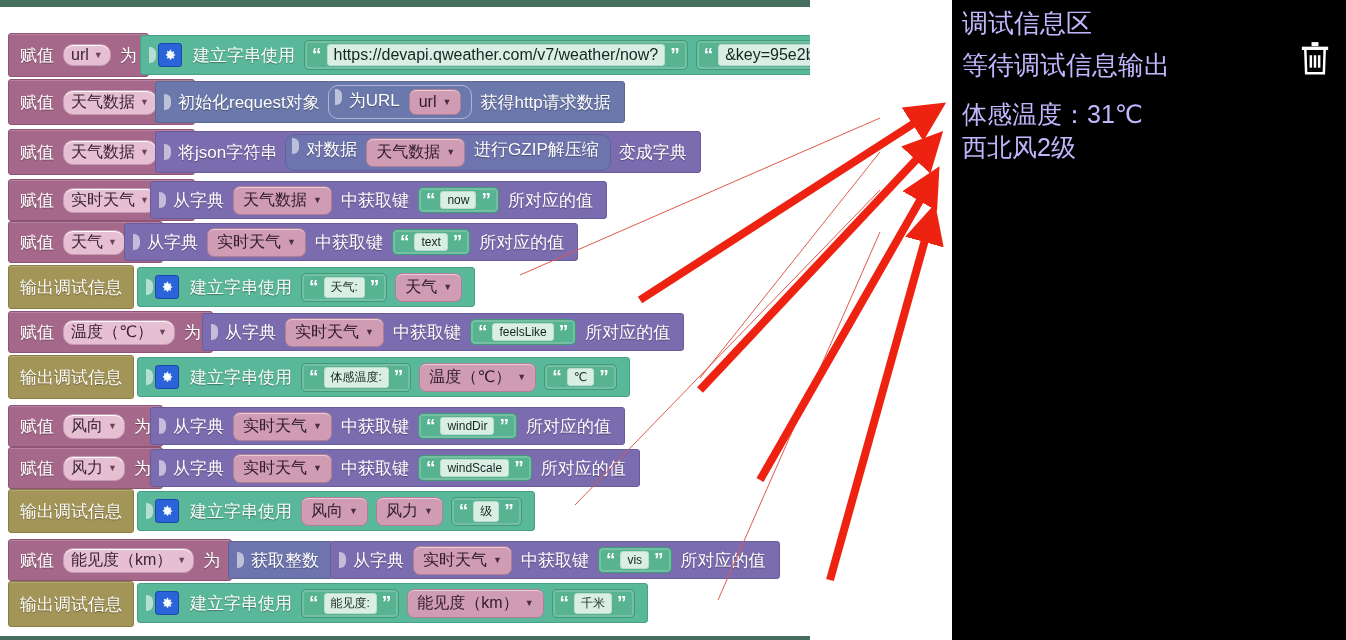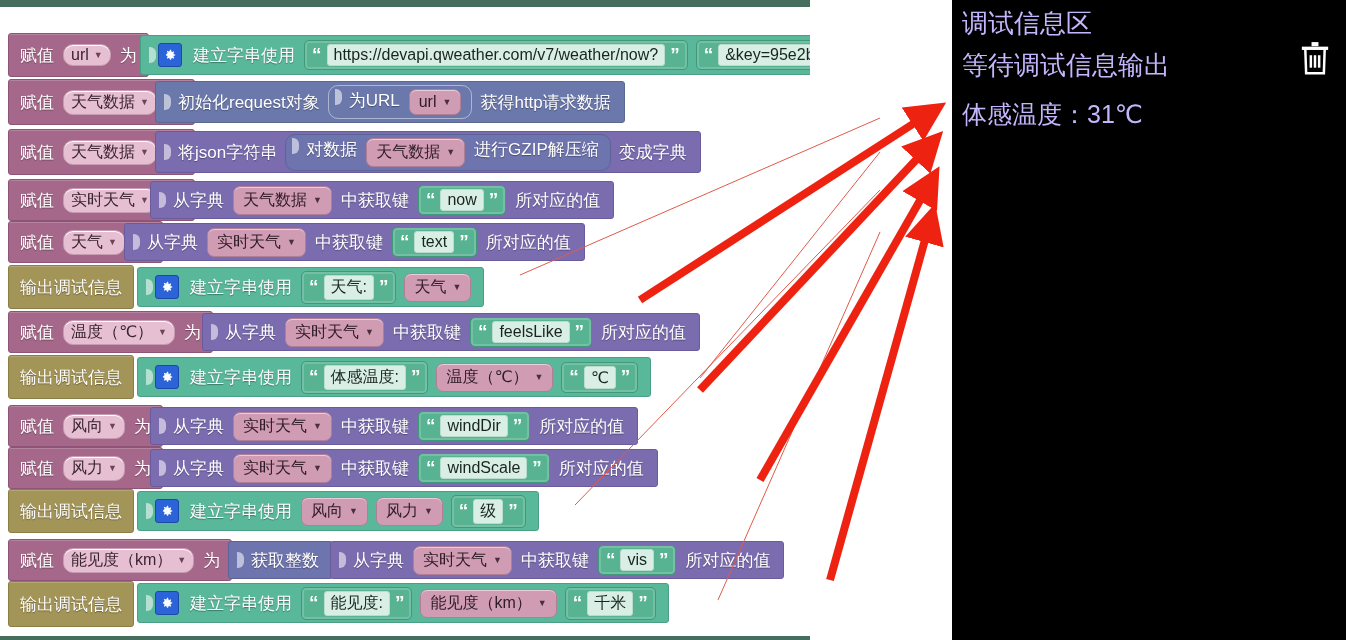--- a/index.html
+++ b/index.html
@@ -60,21 +60,21 @@
   
   .strblk{
     display:inline-flex;align-items:center;gap:5px;
     background:#57b391;border:1px solid #3e9a79;border-radius:5px;
     padding:3px 7px;margin:0 4px;
     box-shadow:inset 0 0 0 2px rgba(255,255,255,.18);
   }
   .quote{color:#ffffff;font-size:19px;font-weight:bold;line-height:12px;}
   .strval{
     background:#d9efe5;color:#18241f;border-radius:3px;
-    padding:1px 6px;font-size:16px;border:1px solid #b9dccd;
+    padding:1px 6px;font-size:12px;border:1px solid #b9dccd;
   }
   .strval.wide{font-size:16px;}
 
   
   .socket{
     display:inline-flex;align-items:flex-start;
     border:1px solid rgba(255,255,255,.45);border-radius:10px;
     padding:2px 5px;margin:0 3px;
   }
   .notch{
@@ -486,16 +486,17 @@
         <line x1="2.5" y1="6" x2="21.5" y2="6" stroke-width="2.4"></line>
         <path d="M5 6.5 L5.6 24 H18.4 L19 6.5"></path>
         <line x1="9" y1="11" x2="9" y2="20"></line>
         <line x1="12" y1="11" x2="12" y2="20"></line>
         <line x1="15" y1="11" x2="15" y2="20"></line>
       </svg>
     </div>
 
     <div class="dbg-lines">
       <div class="dbg-line">体感温度：31℃</div>
+      <div class="dbg-line">西北风2级</div>
     </div>
   </div>
 
 </div>
 
 </body></html>

